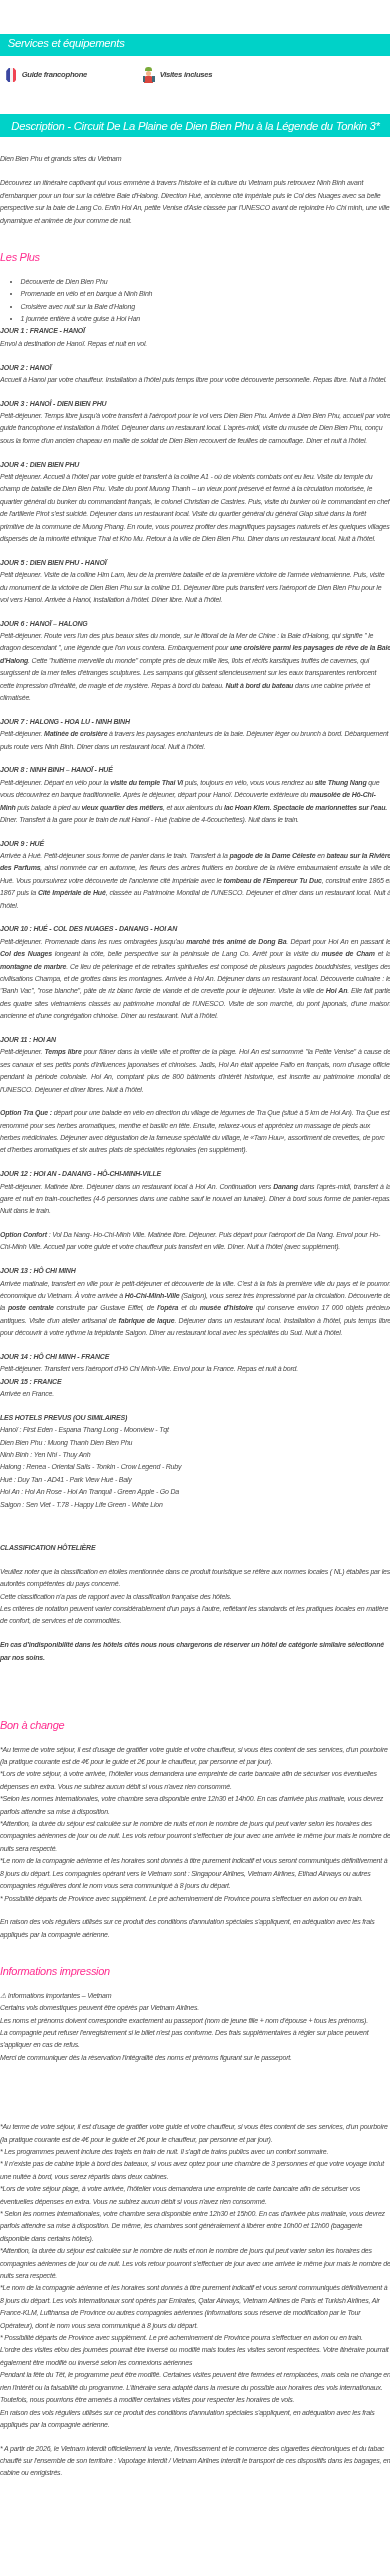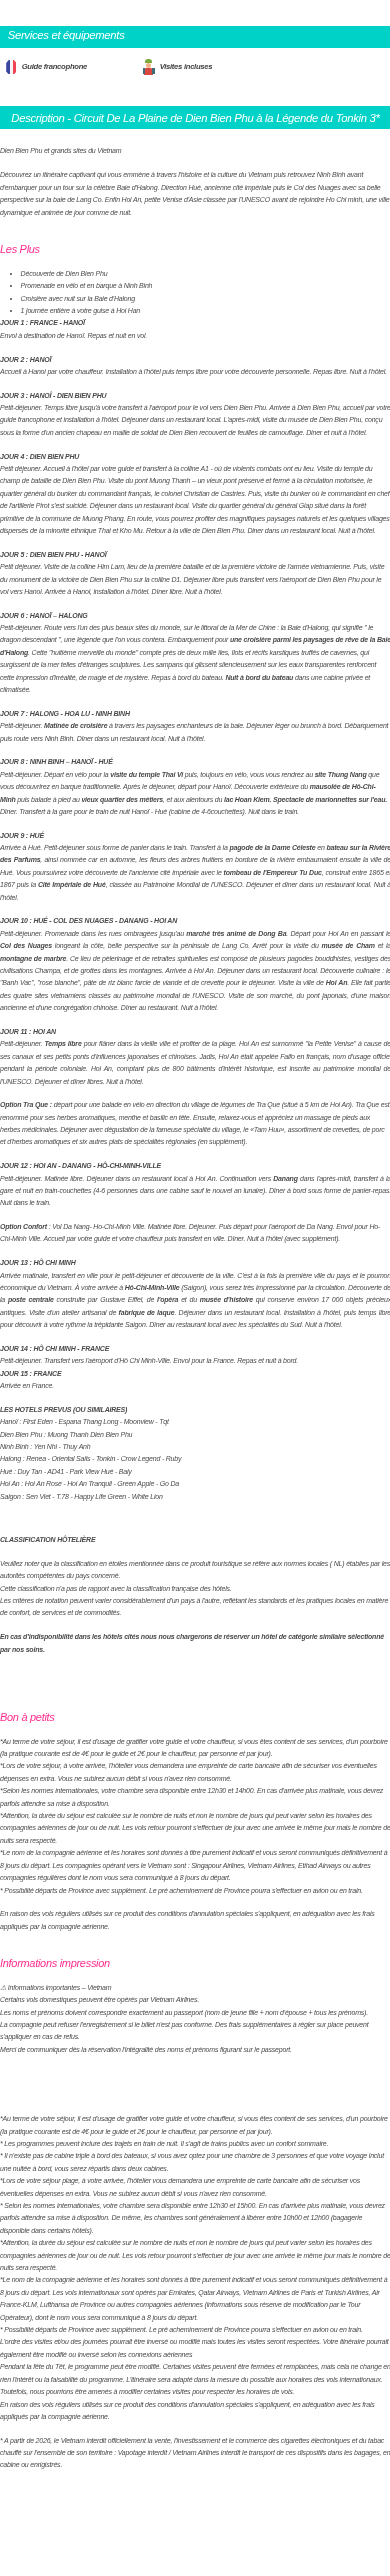--- a/index.html
+++ b/index.html
@@ -15,21 +15,21 @@
   .page { padding: 0 0 31px 0; }
   .band {
     background: #00d2c8;
     color: #ffffff;
     font-size: 11.3px;
     line-height: 15.5px;
     padding: 3.1px 7.7px;
     font-style: italic;
     letter-spacing: -0.3px;
   }
-  .band-1 { margin-top: 26px; height: 19.6px; padding-top: 2.1px; padding-bottom: 0; }
+  .band-1 { margin-top: 34px; height: 19.6px; padding-top: 2.1px; padding-bottom: 0; }
   .band-2 { margin-top: 16.5px; padding: 3.1px 7.7px 3.1px 7.7px; line-height: 16.5px; text-align: center; }
   .services {
     display: flex;
     padding: 11.3px 6.2px 0 6.2px;
     height: 31px;
     gap: 8px;
   }
   .service { display: flex; align-items: center; width: 129px; height: 16.5px; }
   .service-label { font-weight: bold; font-size: 7.7px; color: #444; margin-left: 5.2px; letter-spacing: -0.3px; }
   .flag {
@@ -185,21 +185,21 @@
   </div>
   <div class="gap-l"></div>
   <p class="hotel-title">CLASSIFICATION HÔTELIÈRE</p>
   <div class="gap"></div>
   <p>Veuillez noter que la classification en étoiles mentionnée dans ce produit touristique se réfère aux normes locales ( NL) établies par les autorités compétentes du pays concerné.</p>
   <p>Cette classification n'a pas de rapport avec la classification française des hôtels.</p>
   <p>Les critères de notation peuvent varier considérablement d'un pays à l'autre, reflétant les standards et les pratiques locales en matière de confort, de services et de commodités.</p>
   <div class="gap"></div>
   <p class="bold">En cas d'indisponibilité dans les hôtels cités nous nous chargerons de réserver un hôtel de catégorie similaire sélectionné par nos soins.</p>
 
-  <h2 style="margin-top:54px">Bon à petits</h2>
+  <h2 style="margin-top:54px">Bon à change</h2>
   <div>
     <p>*Au terme de votre séjour, il est d'usage de gratifier votre guide et votre chauffeur, si vous êtes content de ses services, d'un pourboire (la pratique courante est de 4€ pour le guide et 2€ pour le chauffeur, par personne et par jour).</p>
     <p>*Lors de votre séjour, à votre arrivée, l'hôtelier vous demandera une empreinte de carte bancaire afin de sécuriser vos éventuelles dépenses en extra. Vous ne subirez aucun débit si vous n'avez rien consommé.</p>
     <p>*Selon les normes internationales, votre chambre sera disponible entre 12h30 et 14h00. En cas d'arrivée plus matinale, vous devrez parfois attendre sa mise à disposition.</p>
     <p>*Attention, la durée du séjour est calculée sur le nombre de nuits et non le nombre de jours qui peut varier selon les horaires des compagnies aériennes de jour ou de nuit. Les vols retour pourront s'effectuer de jour avec une arrivée le même jour mais le nombre de nuits sera respecté.</p>
     <p>*Le nom de la compagnie aérienne et les horaires sont donnés à titre purement indicatif et vous seront communiqués définitivement  à 8 jours du départ. Les compagnies opérant vers le Vietnam sont : Singapour Airlines, Vietnam Airlines, Etihad Airways ou autres compagnies régulières dont le nom vous sera communiqué à 8 jours du départ.</p>
     <p>* Possibilité départs de Province avec supplément. Le pré acheminement de Province pourra s'effectuer en avion ou en train.</p>
   </div>
   <div class="gap"></div>
   <p>En raison des vols réguliers utilisés sur ce produit des conditions d'annulation spéciales s'appliquent, en adéquation avec les frais appliqués par la compagnie aérienne.</p>

